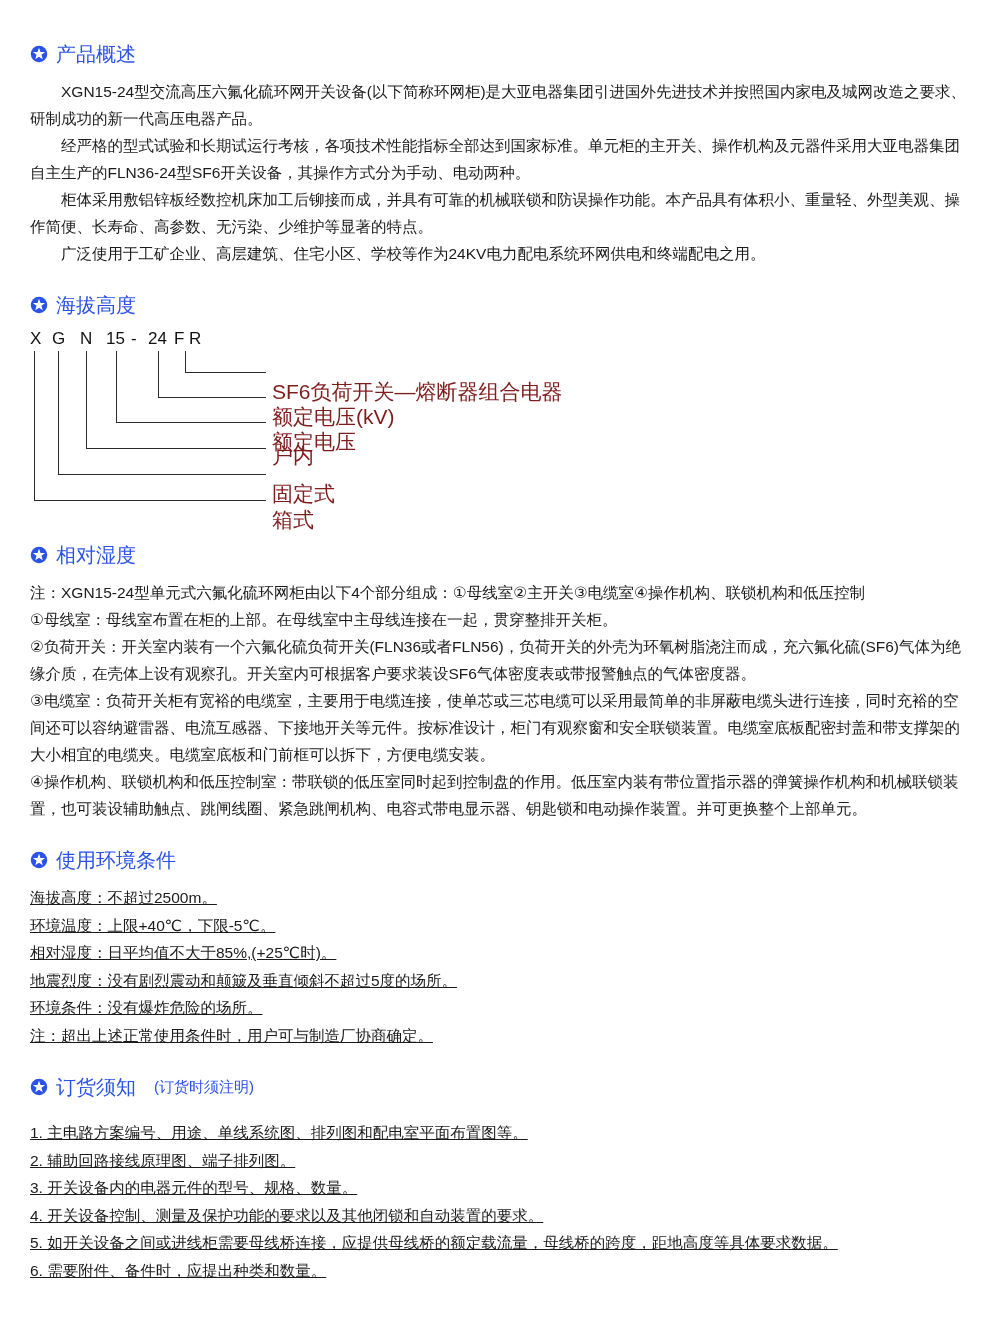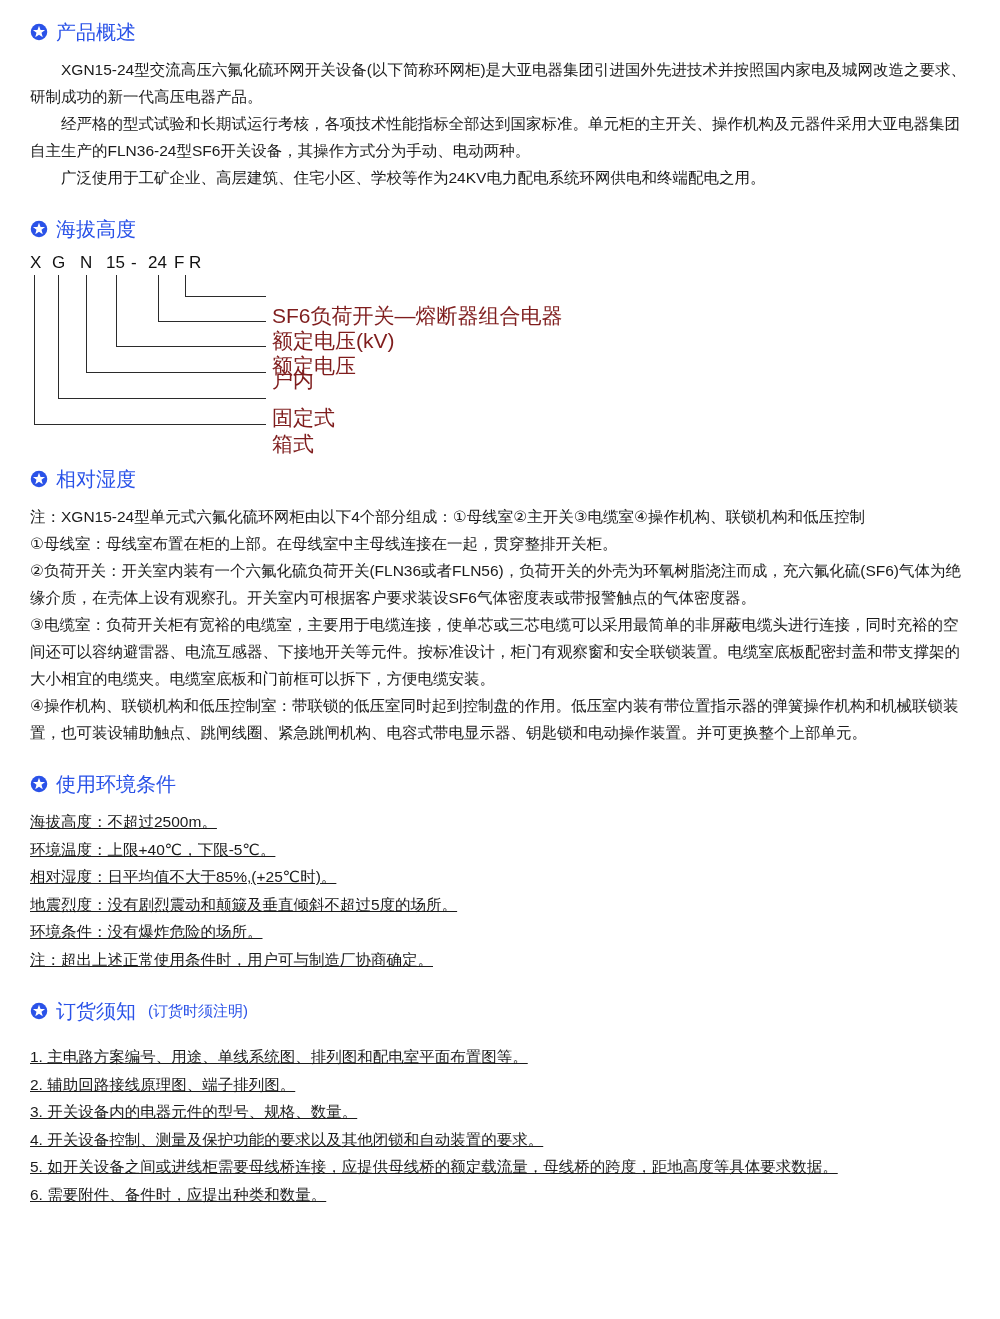--- a/index.html
+++ b/index.html
@@ -17,23 +17,23 @@
   .sec-title {
     display:flex;
     align-items:center;
     gap:8px;
     color:#2a52e8;
     font-size:20px;
     font-weight:400;
     margin:26px 0 12px 0;
     line-height:24px;
   }
-  .sec-title.first { margin-top:4px; }
+  .sec-title.first { margin-top:26px; }
   .sec-title .star-icon { display:inline-flex; }
-  .sec-title .sub-note { font-size:15px; margin-left:4px; }
+  .sec-title .sub-note { font-size:15px; margin-left:10px; }
   .para {
     font-size:15.5px;
     line-height:27px;
     margin:0;
     text-indent:2em;
   }
   .flat { text-indent:0; }
   .line-item {
     font-size:15.5px;
     line-height:27.5px;
@@ -75,20 +75,21 @@
     <span class="star-icon">
       <svg width="18" height="18" viewBox="0 0 24 24" aria-hidden="true">
         <circle cx="12" cy="12" r="11" fill="#2a52e8"></circle>
         <path d="M12 3.5 L14.06 9.17 L20.08 9.37 L15.33 13.08 L17 18.88 L12 15.5 L7 18.88 L8.67 13.08 L3.92 9.37 L9.94 9.17 Z" fill="#ffffff"></path>
       </svg>
     </span>
     <span>产品概述</span>
   </h2>
   <p class="para">XGN15-24型交流高压六氟化硫环网开关设备(以下简称环网柜)是大亚电器集团引进国外先进技术并按照国内家电及城网改造之要求、研制成功的新一代高压电器产品。</p>
   <p class="para">经严格的型式试验和长期试运行考核，各项技术性能指标全部达到国家标准。单元柜的主开关、操作机构及元器件采用大亚电器集团自主生产的FLN36-24型SF6开关设备，其操作方式分为手动、电动两种。</p>
+  <p class="para">柜体采用敷铝锌板经数控机床加工后铆接而成，并具有可靠的机械联锁和防误操作功能。本产品具有体积小、重量轻、外型美观、操作简便、长寿命、高参数、无污染、少维护等显著的特点。</p>
   <p class="para">广泛使用于工矿企业、高层建筑、住宅小区、学校等作为24KV电力配电系统环网供电和终端配电之用。</p>
 
   <h2 class="sec-title">
     <span class="star-icon">
       <svg width="18" height="18" viewBox="0 0 24 24" aria-hidden="true">
         <circle cx="12" cy="12" r="11" fill="#2a52e8"></circle>
         <path d="M12 3.5 L14.06 9.17 L20.08 9.37 L15.33 13.08 L17 18.88 L12 15.5 L7 18.88 L8.67 13.08 L3.92 9.37 L9.94 9.17 Z" fill="#ffffff"></path>
       </svg>
     </span>
     <span>海拔高度</span>

